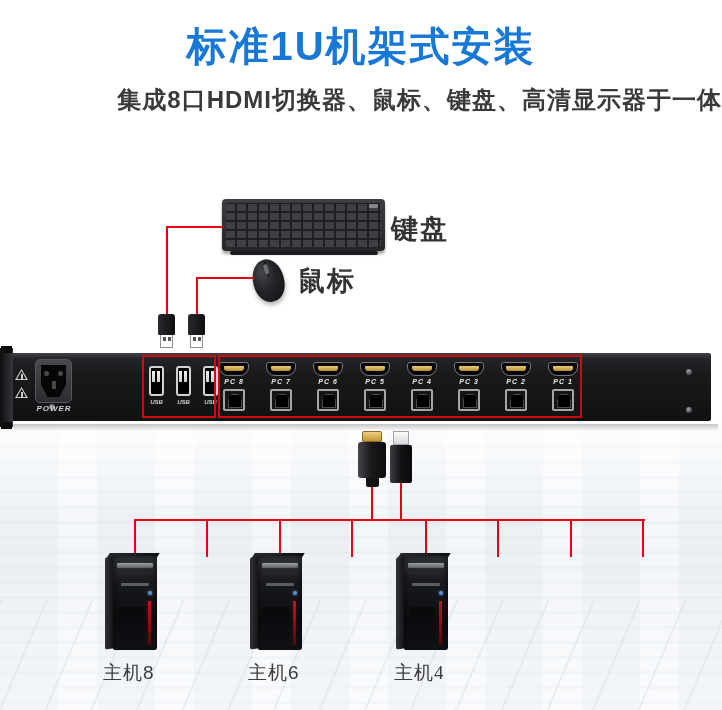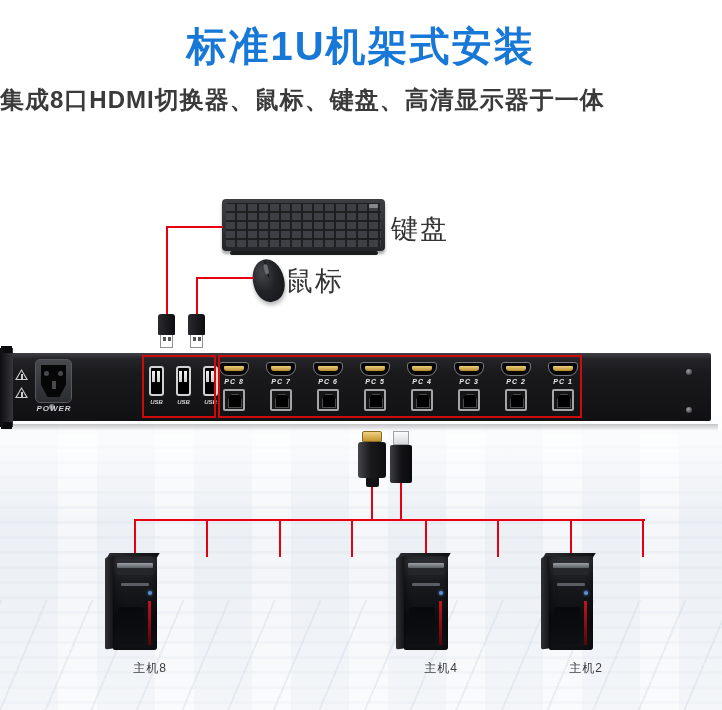--- a/index.html
+++ b/index.html
@@ -14,21 +14,21 @@
       repeating-linear-gradient(180deg, rgba(184,198,214,0.20) 0 3px, rgba(255,255,255,0) 3px 15px),
       linear-gradient(180deg,#f7f9fb 0%, #edf1f6 55%, #f3f6f9 100%); }
   .bg::after { content:""; position:absolute; inset:0;
     background:linear-gradient(180deg, rgba(255,255,255,0.92) 0%, rgba(255,255,255,0.30) 35%, rgba(255,255,255,0.55) 100%); }
   .bg-floor { position:absolute; left:0; top:600px; width:722px; height:110px;
     background:repeating-linear-gradient(113deg, rgba(200,211,223,0.30) 0 2px, rgba(255,255,255,0) 2px 42px); }
 
   
   .title { position:absolute; left:0; top:19px; width:722px; text-align:center;
            font-size:40px; font-weight:bold; color:#1878d8; letter-spacing:2px; }
-  .subtitle { position:absolute; left:0; top:84px; width:722px; text-align:left;
+  .subtitle { position:absolute; left:0; top:84px; width:722px; text-align:right;
               font-size:24px; font-weight:600; color:#3a3a3a; letter-spacing:1px; }
 
   
   .keyboard { position:absolute; left:222px; top:199px; width:163px; height:52px;
     background:linear-gradient(180deg,#3c3e42,#232427); border-radius:4px;
     box-shadow:0 3px 3px rgba(0,0,0,0.35); }
   .keyboard .keys { position:absolute; inset:4px;
     background-image:
       repeating-linear-gradient(0deg, rgba(0,0,0,0) 0 7px, #1d1f21 7px 9px),
       repeating-linear-gradient(90deg, #3e4045 0 9px, #1d1f21 9px 11px); border-radius:2px; }
@@ -36,23 +36,23 @@
     background:#85878b; border-radius:1px; }
   .kb-base { position:absolute; left:230px; top:251px; width:148px; height:4px;
     background:#1b1c1e; border-radius:2px; }
   .mouse { position:absolute; left:253px; top:259px; width:31px; height:43px;
     background:radial-gradient(ellipse at 35% 30%, #44464b 0%, #222327 45%, #101114 100%);
     border-radius:50% 50% 46% 46%; transform:rotate(-14deg);
     box-shadow:0 3px 4px rgba(0,0,0,0.3); }
   .mouse .wheel { position:absolute; left:50%; top:5px; width:4px; height:10px; margin-left:-2px;
     background:#6a6d72; border-radius:2px; }
   .mouse .seam { position:absolute; left:50%; top:2px; width:1px; height:16px; background:#0a0a0c; }
-  .periph-label { position:absolute; font-size:27px; font-weight:400; color:#333; letter-spacing:2px; }
+  .periph-label { position:absolute; font-size:27px; font-weight:700; color:#333; letter-spacing:2px; }
   .lbl-keyboard { left:391px; top:211px; }
-  .lbl-mouse { left:286px; top:263px; }
+  .lbl-mouse { left:298px; top:263px; }
 
   
   .rline { position:absolute; background:#e60012; }
 
   
   .dongle { position:absolute; width:17px; top:314px; }
   .dongle .d-body { width:17px; height:21px; background:linear-gradient(90deg,#2a2a2e,#0d0d10);
     border-radius:3px 3px 1px 1px; }
   .dongle .d-metal { width:13px; height:13px; margin:0 auto;
     background:linear-gradient(180deg,#f4f4f4,#c5c8cb); border:1px solid #8e9296; border-top:none;
@@ -140,21 +140,21 @@
   .f-bay { position:absolute; top:7px; left:4px; right:4px; height:5px;
     background:linear-gradient(180deg,#9aa0a6,#5b5f64); border-radius:1px; }
   .f-bay2 { position:absolute; top:15px; left:4px; right:4px; height:4px; background:#24262a; border-radius:1px; }
   .f-brand { position:absolute; top:27px; left:8px; right:8px; height:3px; background:#5a5e64; border-radius:1px; }
   .f-led { position:absolute; top:35px; right:5px; width:4px; height:4px; border-radius:50%;
     background:#5b8fd6; box-shadow:0 0 3px #5b8fd6; }
   .f-stripe { position:absolute; top:45px; right:6px; width:3px; height:44px;
     background:linear-gradient(180deg,#c3141f,#54060c); }
   .f-vent { position:absolute; bottom:5px; left:5px; width:26px; height:38px;
     background:linear-gradient(180deg,#08090b,#0f1013); border-radius:3px; }
-  .host-label { margin-top:10px; text-align:right; font-size:12px; color:#3c3c3c; letter-spacing:1px; }
+  .host-label { margin-top:10px; text-align:left; font-size:19px; color:#3c3c3c; letter-spacing:1px; }
 </style>
 </head>
 <body>
 
 <div class="stage">
 
   <div class="bg"></div>
   <div class="bg-floor"></div>
 
   <div class="title">标准1U机架式安装</div>
@@ -291,44 +291,44 @@
         <div class="f-bay"></div>
         <div class="f-bay2"></div>
         <div class="f-brand"></div>
         <div class="f-led"></div>
         <div class="f-stripe"></div>
         <div class="f-vent"></div>
       </div>
     </div>
     <div class="host-label">主机8</div>
   </div>
-  <div class="host" style="left:394px;">
+  <div class="host" style="left:248px;">
     <div class="tower">
       <div class="t-lid"></div>
       <div class="t-side"></div>
       <div class="t-front">
         <div class="f-bay"></div>
         <div class="f-bay2"></div>
         <div class="f-brand"></div>
         <div class="f-led"></div>
         <div class="f-stripe"></div>
         <div class="f-vent"></div>
       </div>
     </div>
-    <div class="host-label">主机4</div>
-  </div>
-  <div class="host" style="left:539px;">
+    <div class="host-label">主机6</div>
+  </div>
+  <div class="host" style="left:394px;font-family:Liberation Serif, serif;">
     <div class="tower">
       <div class="t-lid"></div>
       <div class="t-side"></div>
       <div class="t-front">
         <div class="f-bay"></div>
         <div class="f-bay2"></div>
         <div class="f-brand"></div>
         <div class="f-led"></div>
         <div class="f-stripe"></div>
         <div class="f-vent"></div>
       </div>
     </div>
-    <div class="host-label">主机2</div>
+    <div class="host-label">主机4</div>
   </div>
 
 </div>
 
 </body></html>

